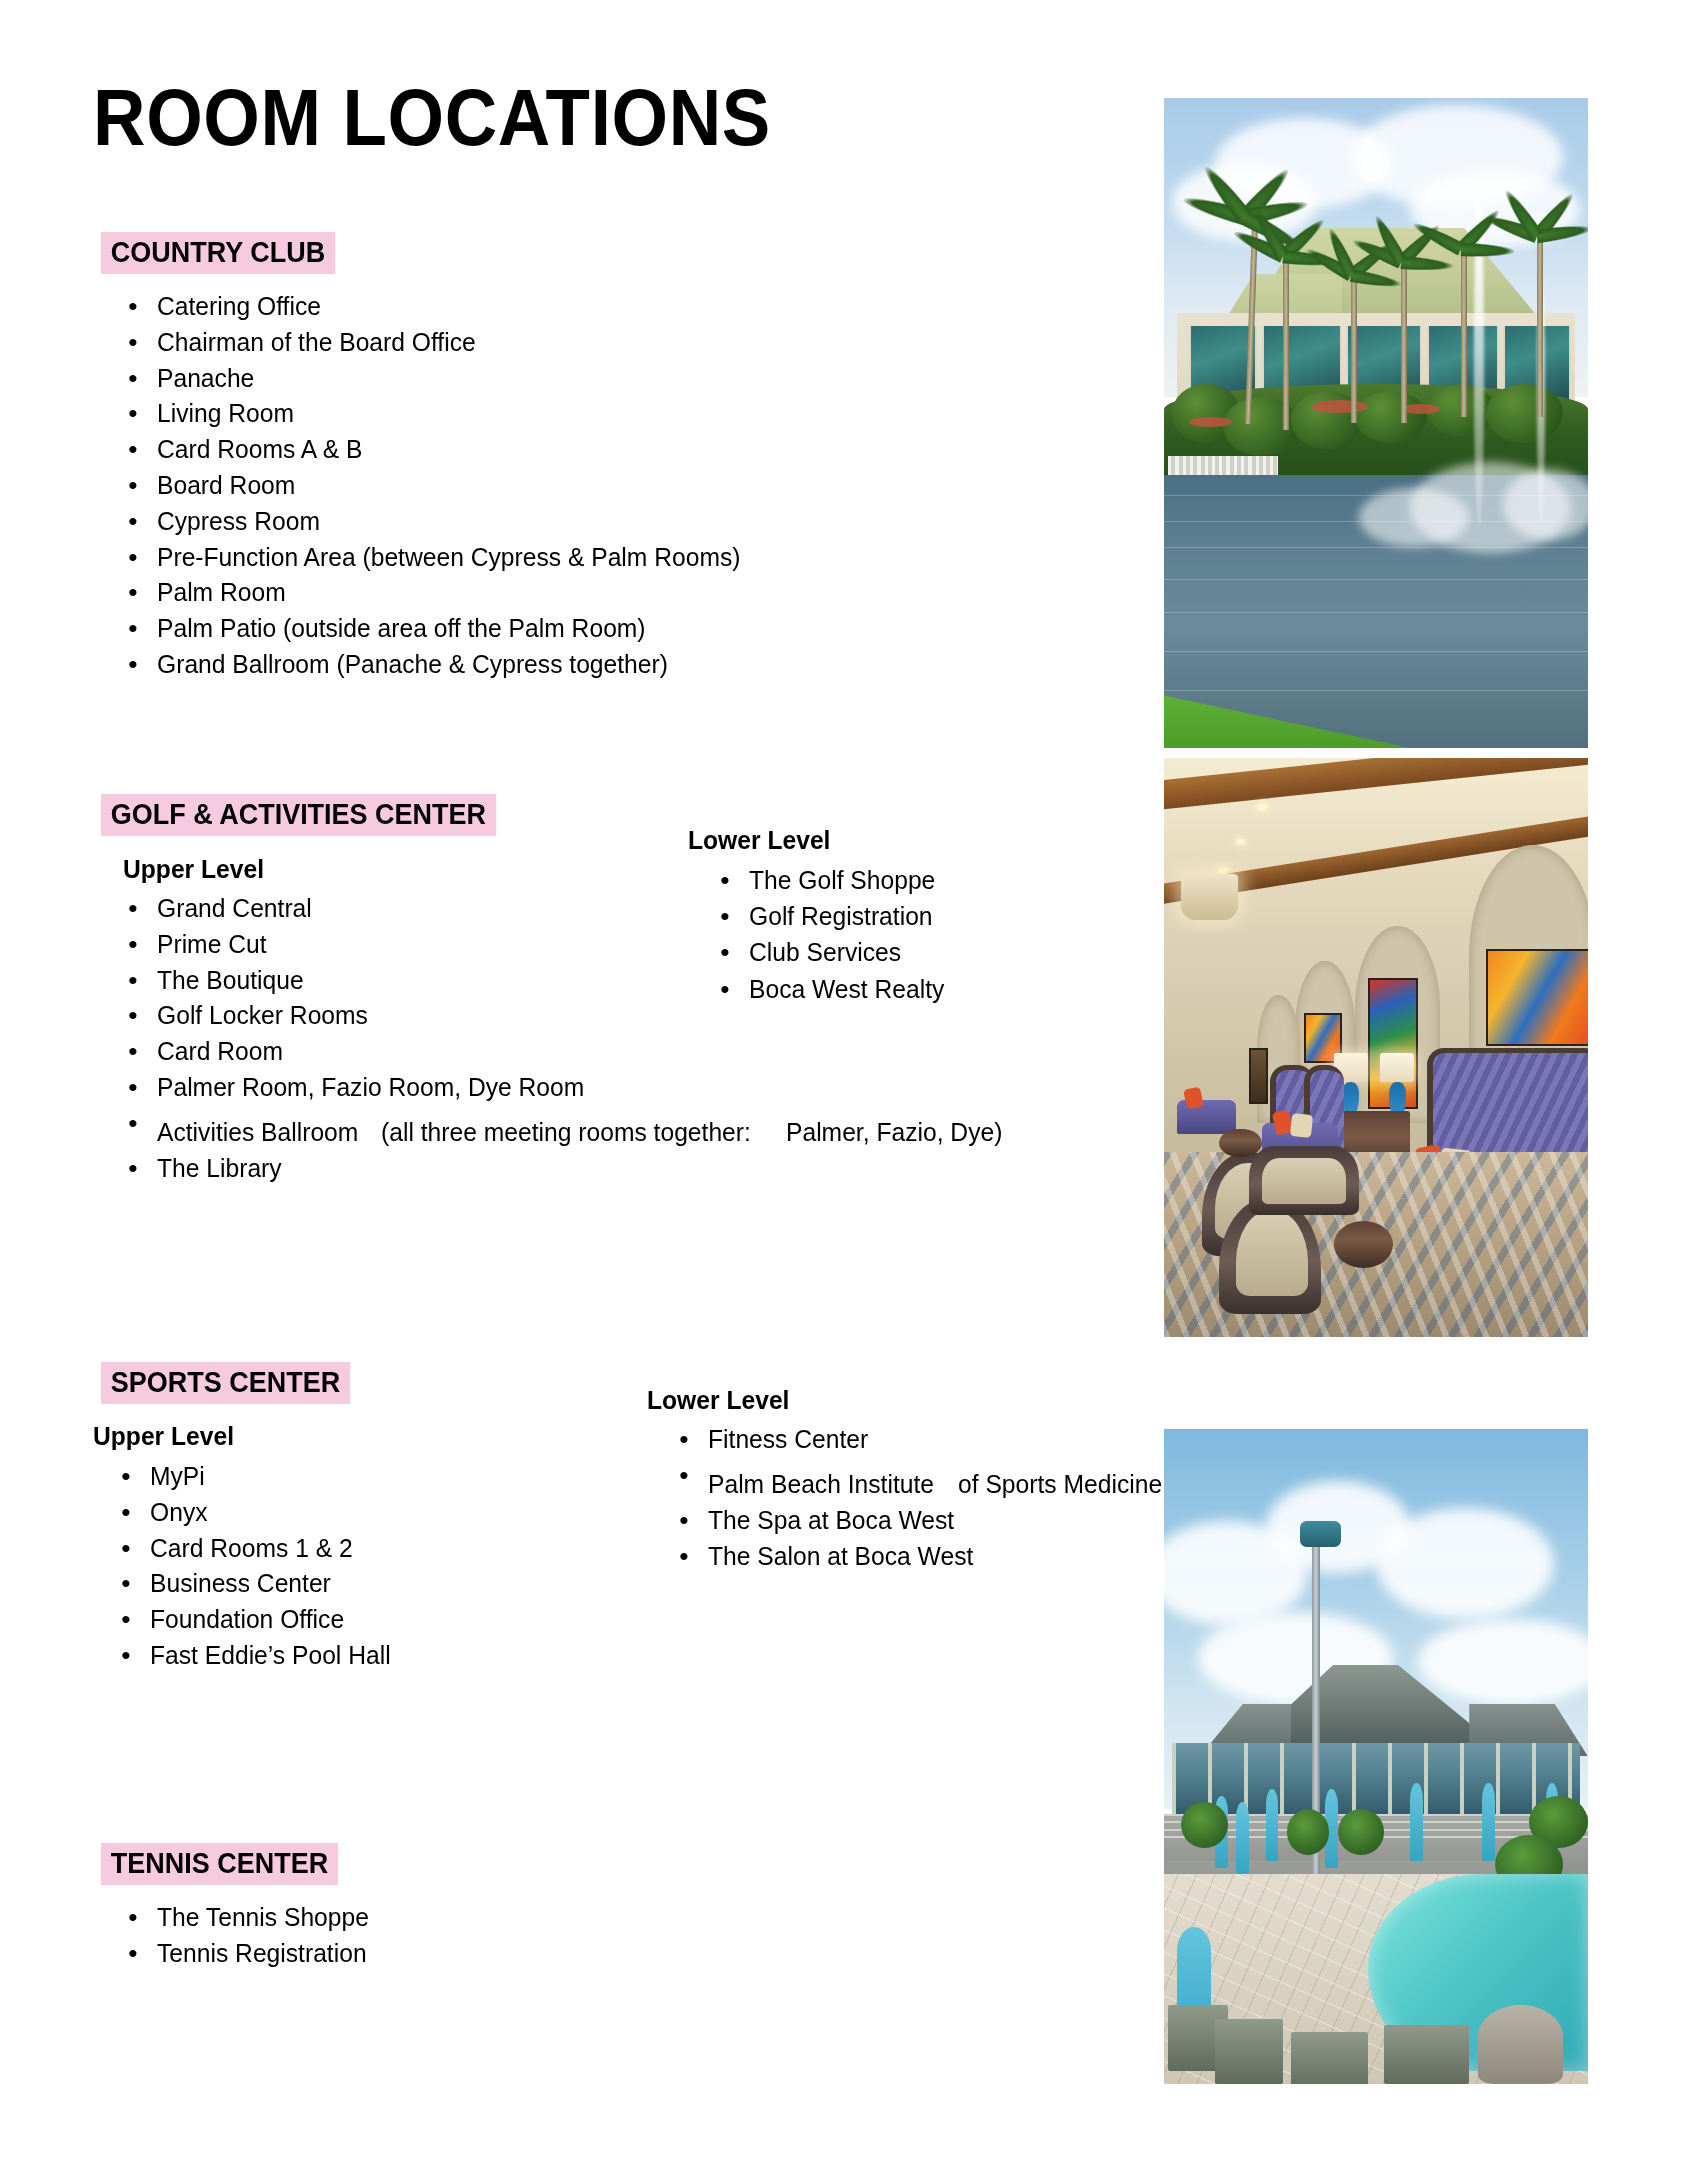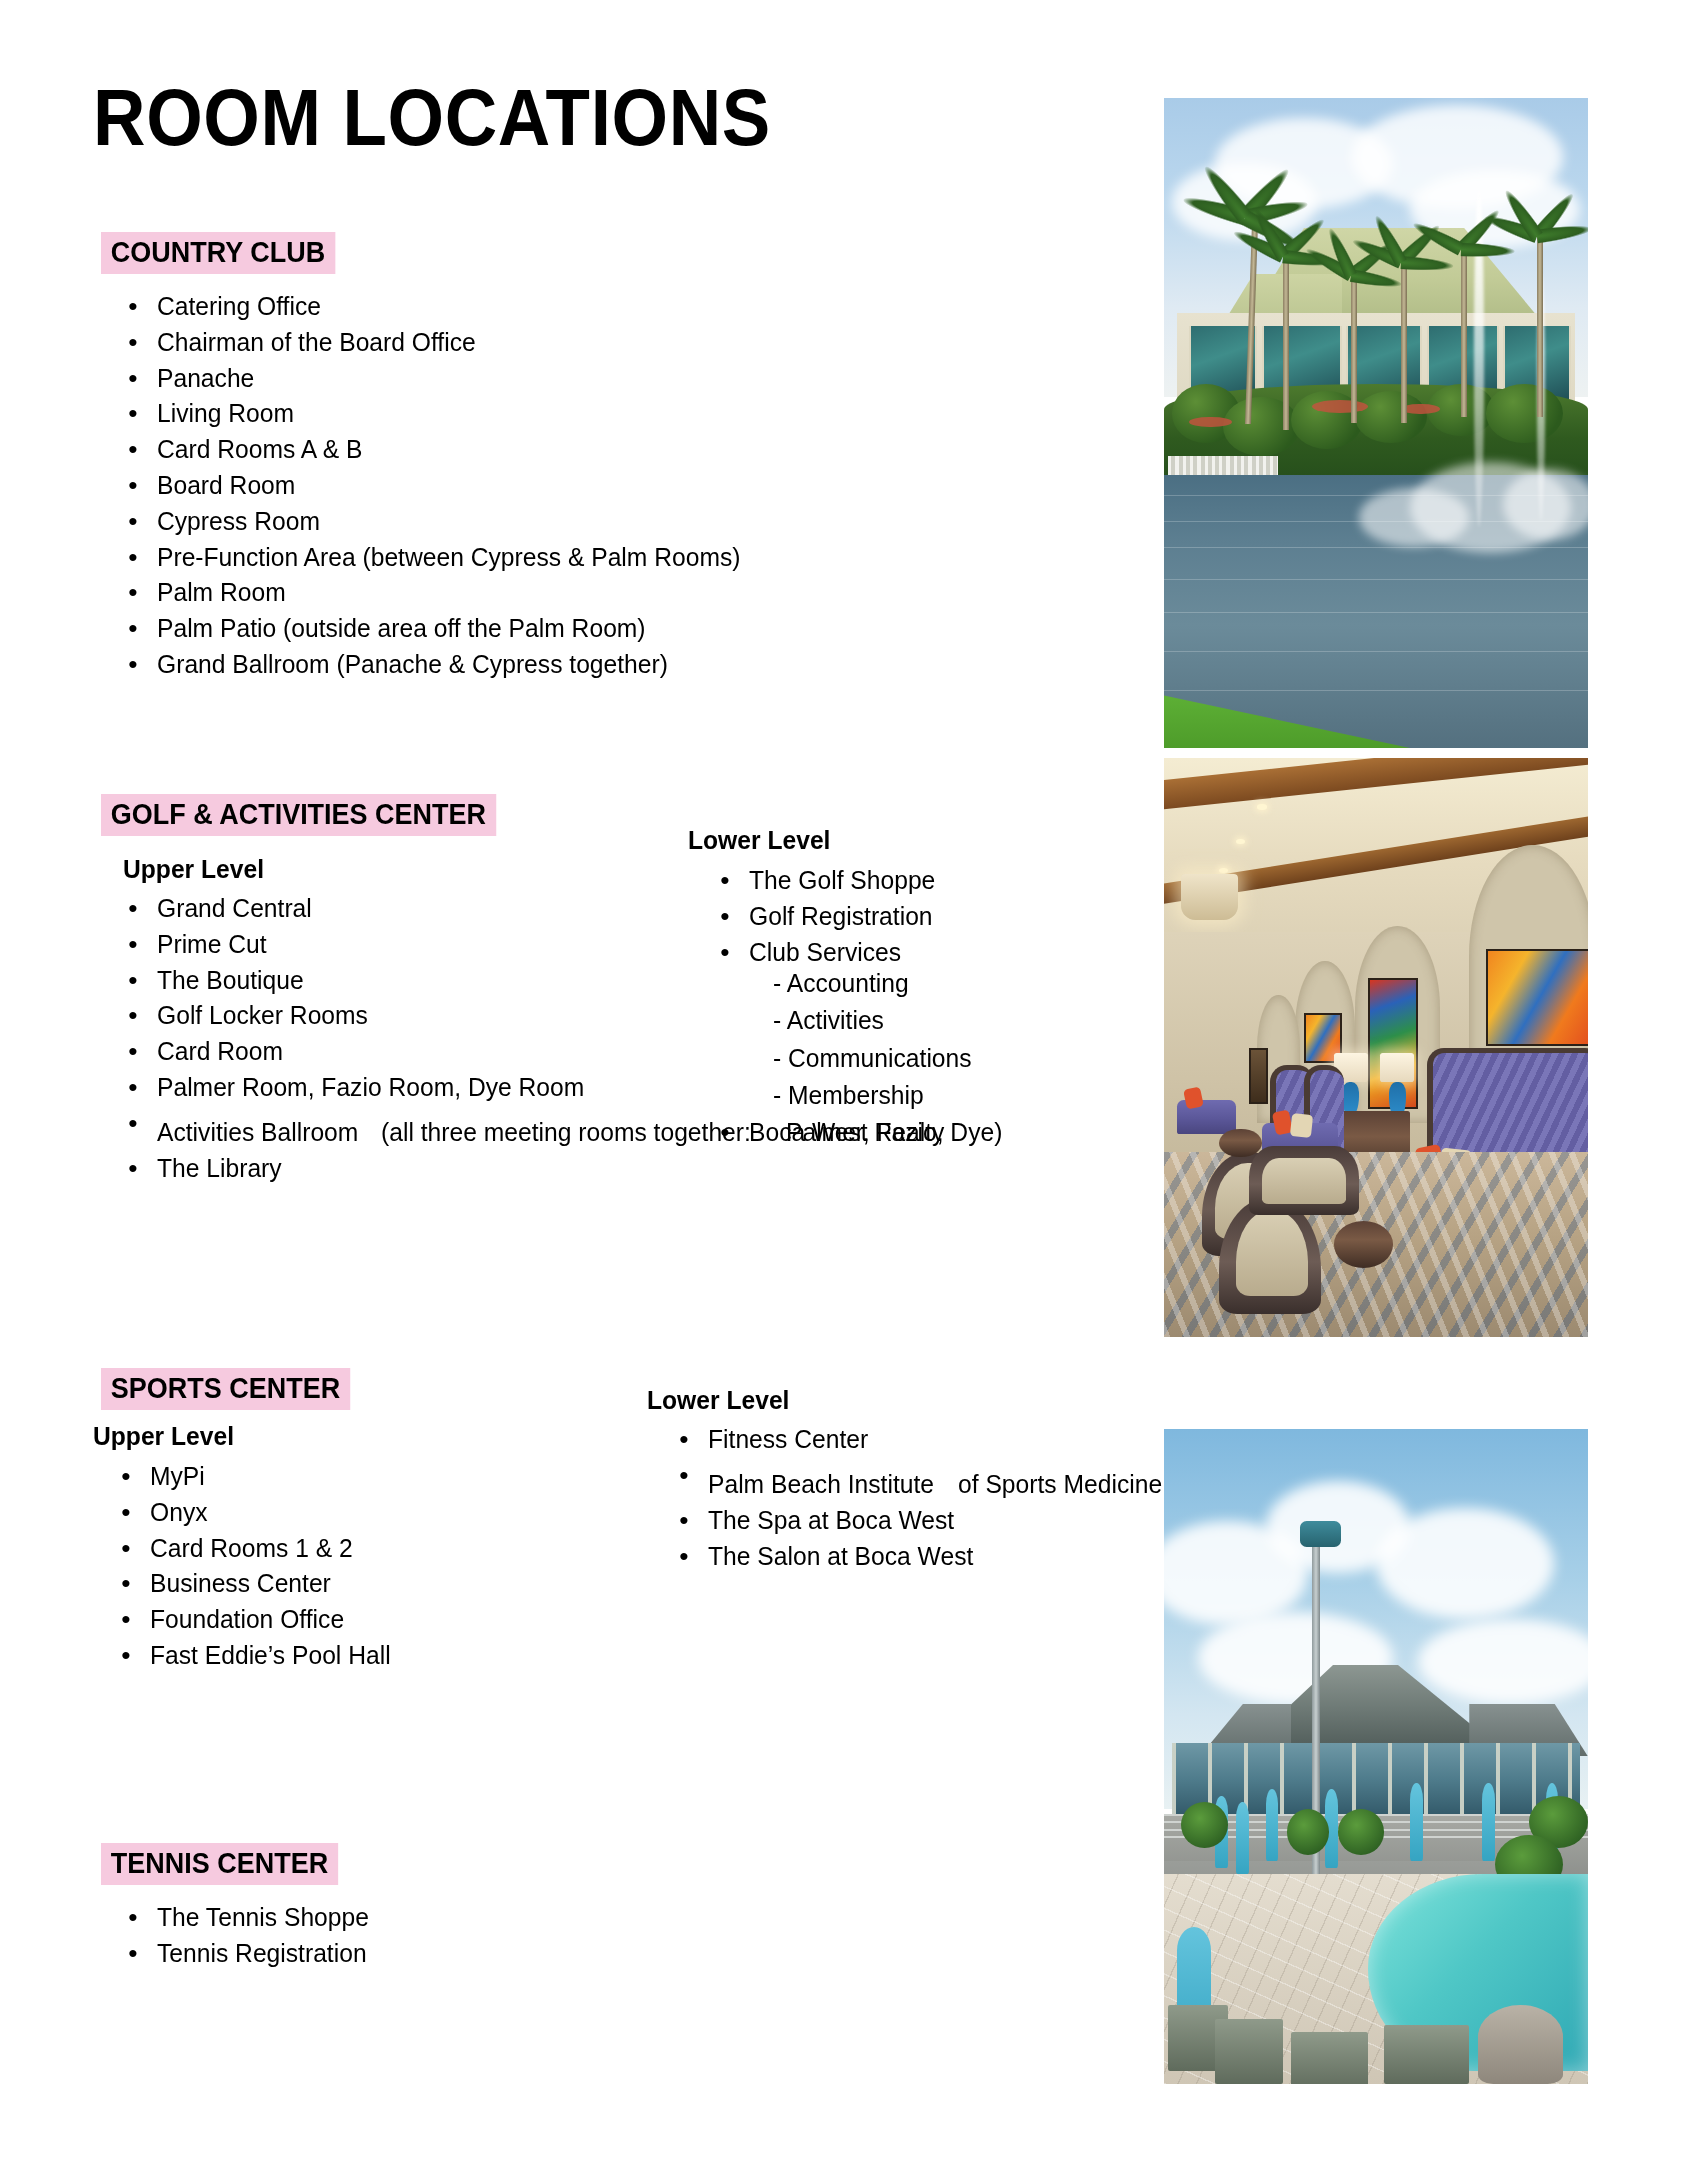--- a/index.html
+++ b/index.html
@@ -510,44 +510,30 @@
         <span class="bullet">•</span>
         <span class="li-text">The Golf Shoppe</span>
       </li>
       <li>
         <span class="bullet">•</span>
         <span class="li-text">Golf Registration</span>
       </li>
       <li>
         <span class="bullet">•</span>
         <span class="li-text">Club Services</span>
-        <ul class="sub-list">
-          <li>
-            <span class="li-text">- Accounting</span>
-          </li>
-          <li>
-            <span class="li-text">- Activities</span>
-          </li>
-          <li>
-            <span class="li-text">- Communications</span>
-          </li>
-          <li>
-            <span class="li-text">- Membership</span>
-          </li>
-        </ul>
       </li>
       <li style="margin-top:10.6px;">
         <span class="bullet">•</span>
         <span class="li-text">Boca West Realty</span>
       </li>
     </ul>
   </div>
 
   <div class="section" style="top:1360px;">
-    <div class="sec-head-wrap" style="top:8px;">
+    <div class="sec-head-wrap" style="top:2px;">
       <div class="section-header">SPORTS CENTER</div>
     </div>
 
     <div class="level-label" style="left:93px; top:61px;">Upper Level</div>
 
     <ul class="room-list" style="left:116px; top:103px;">
       <li>
         <span class="bullet">•</span>
         <span class="li-text">MyPi</span>
       </li>

